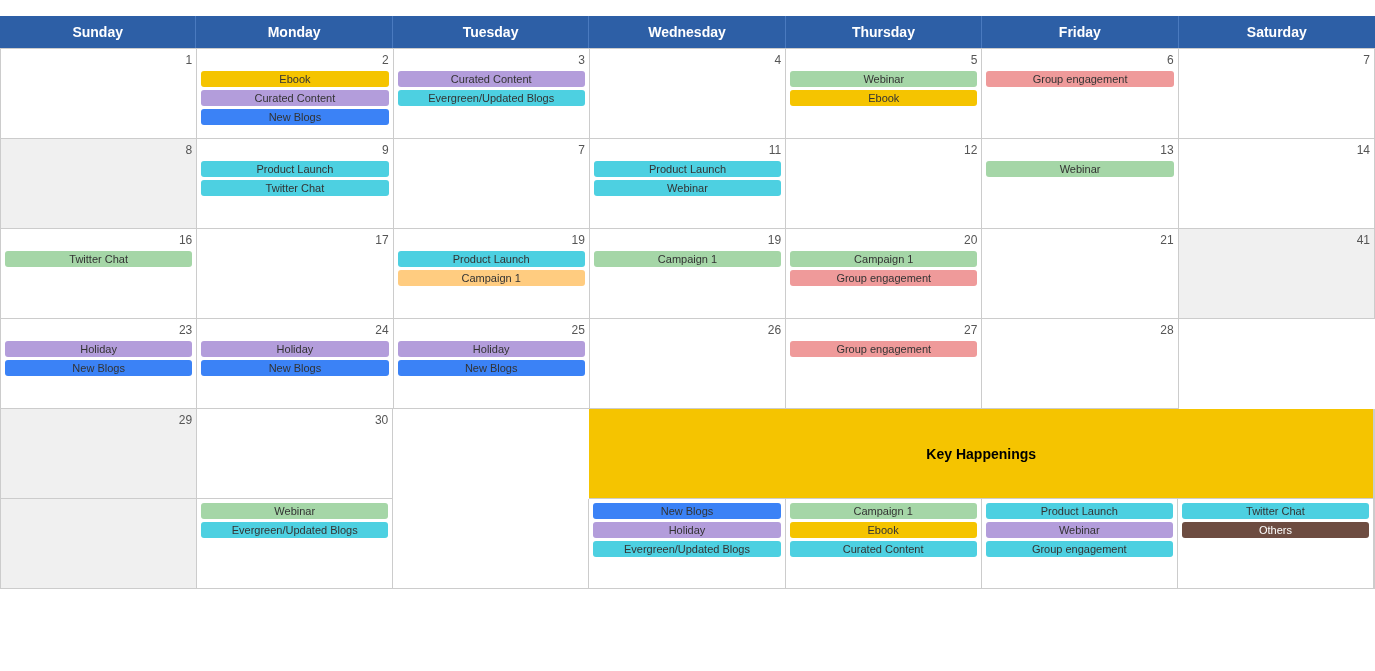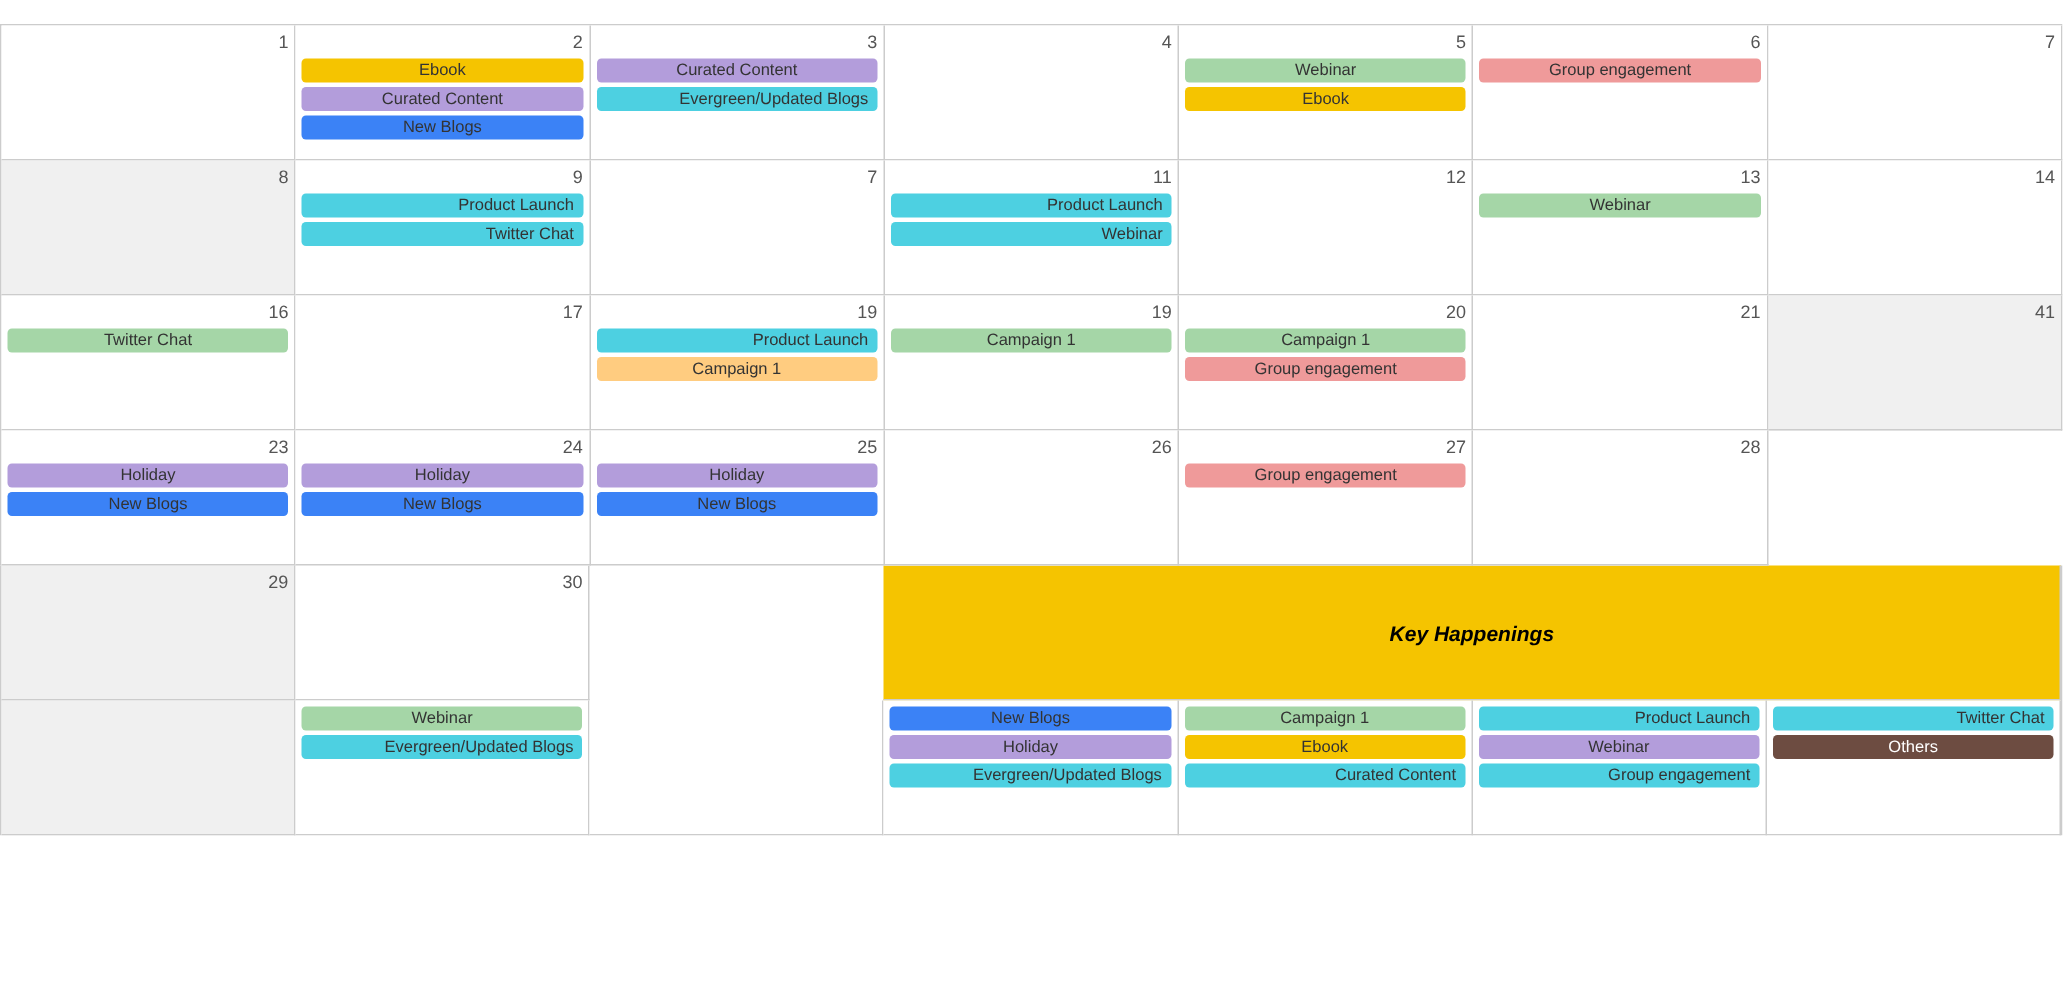--- a/index.html
+++ b/index.html
@@ -65,31 +65,40 @@
       padding: 2px 6px;
       margin-bottom: 3px;
       font-size: 11px;
       text-align: center;
       color: #333;
     }
 
     .ev-yellow { background: #f5c400; color: #333; }
     .ev-purple-light { background: #b39ddb; color: #333; }
     .ev-pink { background: #3b82f6; color: #333; }
-    .ev-teal { background: #4dd0e1; color: #333; text-align: right; }
+    .ev-teal { background: #4dd0e1; color: #333; }
     .ev-green { background: #a5d6a7; color: #333; }
     .ev-orange-light { background: #ffcc80; color: #333; }
     .ev-red-light { background: #ef9a9a; color: #333; }
   </style>
 </head>
 <body>
 
 <div class="page-title"></div>
 
 <div class="calendar-wrapper">
+  <div class="day-headers">
+  <div class="day-header">Sunday</div>
+      <div class="day-header">Monday</div>
+      <div class="day-header">Tuesday</div>
+      <div class="day-header">Wednesday</div>
+      <div class="day-header">Thursday</div>
+      <div class="day-header">Friday</div>
+      <div class="day-header">Saturday</div>
+    </div>
 
   <div class="calendar-grid" id="cal-grid" style="position: relative;">
       <div class="cal-cell">
         <div class="date-num">1</div>
       </div>
       <div class="cal-cell">
         <div class="date-num">2</div>
         <div class="event ev-yellow">Ebook</div>
         <div class="event ev-purple-light">Curated Content</div>
         <div class="event ev-pink">New Blogs</div>
@@ -199,21 +208,21 @@
 
     <div class="cal-cell gray-bg">
       <div class="date-num">29</div>
     </div>
 
     <div class="cal-cell">
       <div class="date-num">30</div>
     </div>
 
 
-    <div style="grid-column: 4 / 8; background: #f5c400; border-right: 1px solid #ccc; border-bottom: 1px solid #ccc; text-align: center; font-weight: bold; font-size: 14px; padding: 8px; display: flex; align-items: center; justify-content: center; font-style: italic;">
+    <div style="grid-column: 4 / 8; background: #f5c400; border-right: 1px solid #ccc; border-bottom: 1px solid #ccc; text-align: center; font-weight: bold; font-size: 14px; padding: 8px; display: flex; align-items: center; justify-content: center;">
       Key Happenings
     </div>
   </div>
 
   <div style="display:grid; grid-template-columns: repeat(7, 1fr);">
 
     <div class="cal-cell gray-bg"></div>
 
     <div class="cal-cell">
       <div class="event ev-green">Webinar</div>

